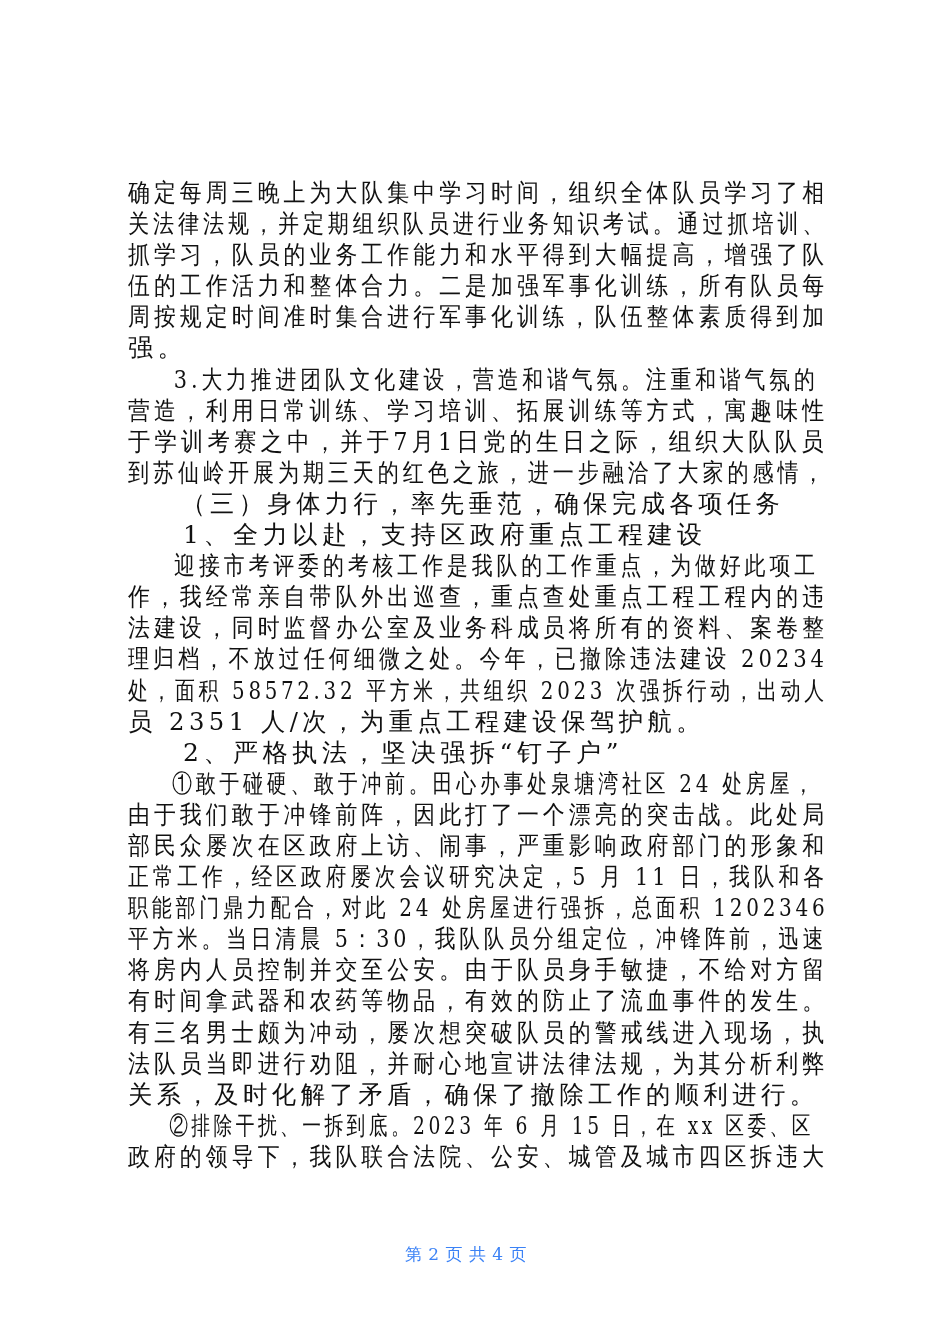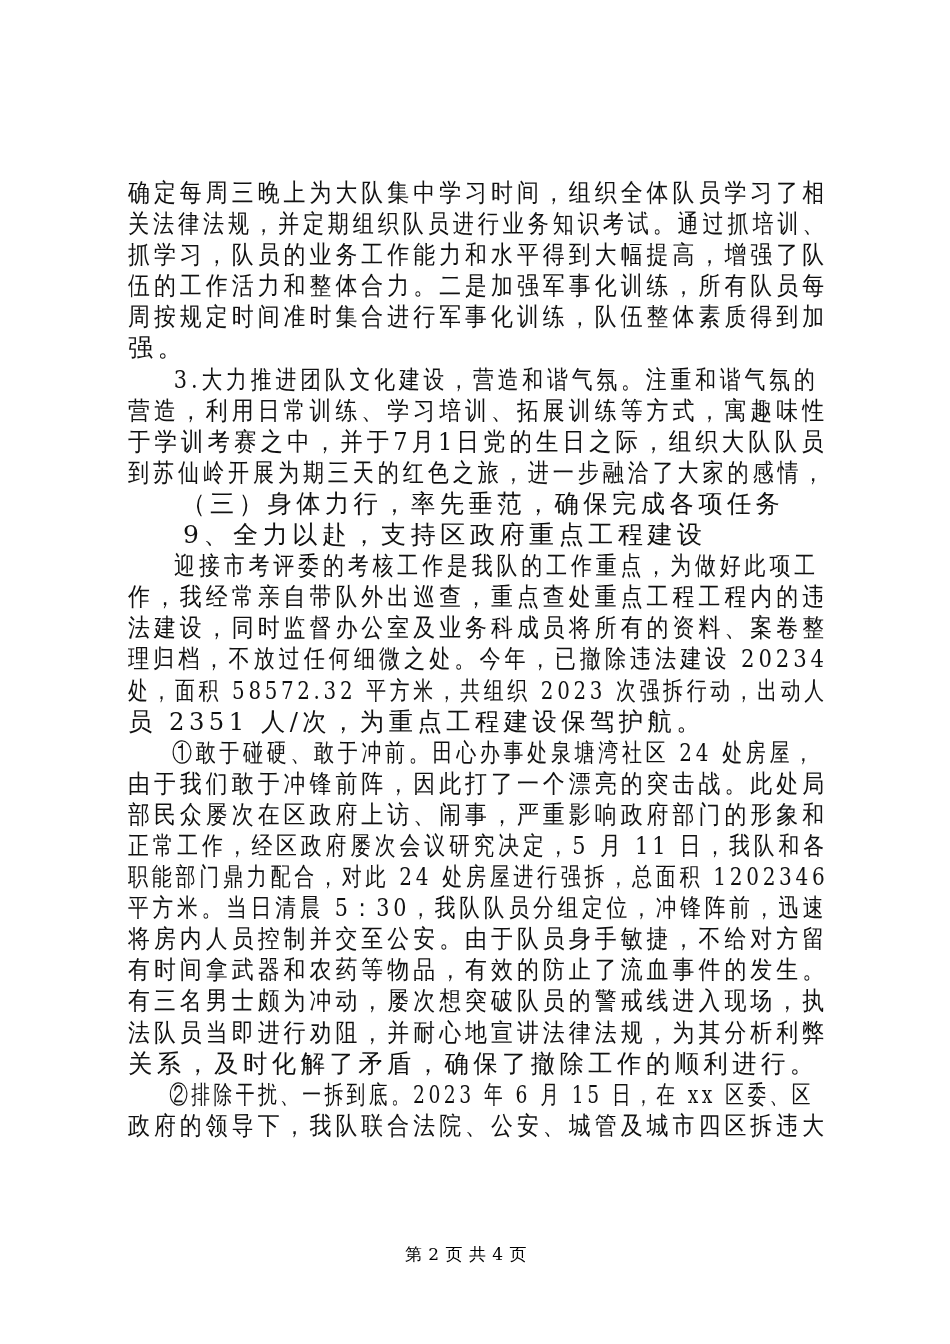--- a/index.html
+++ b/index.html
@@ -4,45 +4,46 @@
 <style>
   html, body { margin: 0; padding: 0; background: #ffffff; }
   body { width: 950px; height: 1344px; position: relative; overflow: hidden;
          font-family: "DejaVu Serif", "Liberation Serif", serif; color: #111111; }
   .page { position: absolute; left: 0; top: 0; width: 950px; height: 1344px; background: #ffffff; }
   .body-text { position: absolute; left: 128px; top: 177px; width: 720px; }
   .line { height: 31.1px; line-height: 31.1px; font-size: 25px; white-space: nowrap;
           letter-spacing: 4.6px; transform-origin: left center; }
   .indent { padding-left: 55px; }
   .footer { position: absolute; top: 1243px; left: 0; width: 932px; text-align: center;
-            font-size: 17px; letter-spacing: 0.5px; color: #000000; }
+            font-size: 17px; letter-spacing: 0.5px; color: #3b82f6; }
 </style>
 </head>
 <body>
 
 <div class="page">
   <div class="body-text" id="body-text">
       <div class="line" style="transform: scaleX(0.876);">确定每周三晚上为大队集中学习时间，组织全体队员学习了相</div>
       <div class="line" style="transform: scaleX(0.844);">关法律法规，并定期组织队员进行业务知识考试。通过抓培训、</div>
       <div class="line" style="transform: scaleX(0.876);">抓学习，队员的业务工作能力和水平得到大幅提高，增强了队</div>
       <div class="line" style="transform: scaleX(0.876);">伍的工作活力和整体合力。二是加强军事化训练，所有队员每</div>
       <div class="line" style="transform: scaleX(0.876);">周按规定时间准时集合进行军事化训练，队伍整体素质得到加</div>
       <div class="line">强。</div>
       <div class="line indent" style="transform: scaleX(0.834);">3.大力推进团队文化建设，营造和谐气氛。注重和谐气氛的</div>
       <div class="line" style="transform: scaleX(0.876);">营造，利用日常训练、学习培训、拓展训练等方式，寓趣味性</div>
       <div class="line" style="transform: scaleX(0.896);">于学训考赛之中，并于7月1日党的生日之际，组织大队队员</div>
       <div class="line" style="transform: scaleX(0.844);">到苏仙岭开展为期三天的红色之旅，进一步融洽了大家的感情，</div>
       <div class="line indent" style="transform: scaleX(0.97);">（三）身体力行，率先垂范，确保完成各项任务</div>
-      <div class="line indent">9、全力以赴，支持区政府重点工程建设</div>
+      <div class="line indent">1、全力以赴，支持区政府重点工程建设</div>
       <div class="line indent" style="transform: scaleX(0.838);">迎接市考评委的考核工作是我队的工作重点，为做好此项工</div>
       <div class="line" style="transform: scaleX(0.876);">作，我经常亲自带队外出巡查，重点查处重点工程工程内的违</div>
       <div class="line" style="transform: scaleX(0.876);">法建设，同时监督办公室及业务科成员将所有的资料、案卷整</div>
       <div class="line" style="transform: scaleX(0.848);">理归档，不放过任何细微之处。今年，已撤除违法建设 20234</div>
       <div class="line" style="transform: scaleX(0.795);">处，面积 58572.32 平方米，共组织 2023 次强拆行动，出动人</div>
       <div class="line" style="transform: scaleX(0.972);">员 2351 人/次，为重点工程建设保驾护航。</div>
+      <div class="line indent">2、严格执法，坚决强拆“钉子户”</div>
       <div class="line indent" style="transform: scaleX(0.8);">①敢于碰硬、敢于冲前。田心办事处泉塘湾社区 24 处房屋，</div>
       <div class="line" style="transform: scaleX(0.876);">由于我们敢于冲锋前阵，因此打了一个漂亮的突击战。此处局</div>
       <div class="line" style="transform: scaleX(0.876);">部民众屡次在区政府上访、闹事，严重影响政府部门的形象和</div>
       <div class="line" style="transform: scaleX(0.834);">正常工作，经区政府屡次会议研究决定，5 月 11 日，我队和各</div>
       <div class="line" style="transform: scaleX(0.802);">职能部门鼎力配合，对此 24 处房屋进行强拆，总面积 1202346</div>
       <div class="line" style="transform: scaleX(0.829);">平方米。当日清晨 5：30，我队队员分组定位，冲锋阵前，迅速</div>
       <div class="line" style="transform: scaleX(0.876);">将房内人员控制并交至公安。由于队员身手敏捷，不给对方留</div>
       <div class="line" style="transform: scaleX(0.876);">有时间拿武器和农药等物品，有效的防止了流血事件的发生。</div>
       <div class="line" style="transform: scaleX(0.876);">有三名男士颇为冲动，屡次想突破队员的警戒线进入现场，执</div>
       <div class="line" style="transform: scaleX(0.876);">法队员当即进行劝阻，并耐心地宣讲法律法规，为其分析利弊</div>

